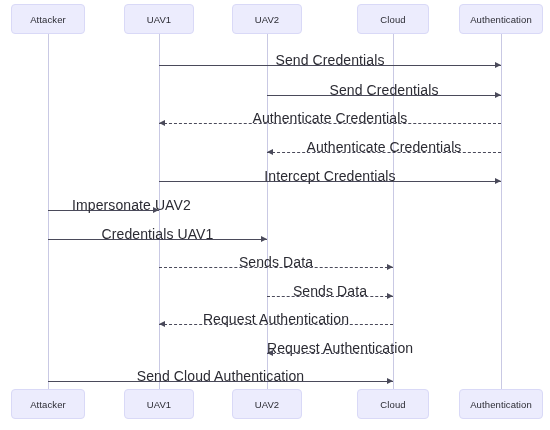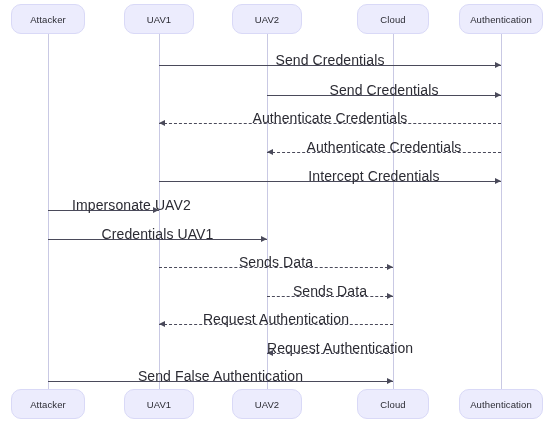--- a/index.html
+++ b/index.html
@@ -16,21 +16,21 @@
   #diagram {
     position: relative;
     width: 550px;
     height: 430px;
   }
   .actor-box {
     position: absolute;
     box-sizing: border-box;
     background: #ececfd;
     border: 1px solid #d9d9f7;
-    border-radius: 10px;
+    border-radius: 4px;
     display: flex;
     align-items: center;
     justify-content: center;
     font-size: 9.5px;
     color: #2b2b33;
     letter-spacing: 0.1px;
   }
   .lifeline {
     position: absolute;
     width: 0;
@@ -84,42 +84,42 @@
       <div class="arrowhead right" style="top: 92px; left: 495px;"></div>
       <div class="msg-label" style="top: 82px; left: 267px; width: 234px; text-align: center;">Send Credentials</div>
       <div class="msg-line dashed" style="left: 159px; top: 123px; width: 342px;"></div>
       <div class="arrowhead left" style="top: 120px; left: 159px;"></div>
       <div class="msg-label" style="top: 110px; left: 159px; width: 342px; text-align: center;">Authenticate Credentials</div>
       <div class="msg-line dashed" style="left: 267px; top: 152px; width: 234px;"></div>
       <div class="arrowhead left" style="top: 149px; left: 267px;"></div>
       <div class="msg-label" style="top: 139px; left: 267px; width: 234px; text-align: center;">Authenticate Credentials</div>
       <div class="msg-line" style="left: 159px; top: 181px; width: 342px;"></div>
       <div class="arrowhead right" style="top: 178px; left: 495px;"></div>
-      <div class="msg-label" style="top: 168px; left: 159px; width: 342px; text-align: center; padding-left: 44px;">Intercept Credentials</div>
+      <div class="msg-label" style="top: 168px; left: 159px; width: 342px; text-align: center;">Intercept Credentials</div>
       <div class="msg-line" style="left: 48px; top: 210px; width: 111px;"></div>
       <div class="arrowhead right" style="top: 207px; left: 153px;"></div>
       <div class="msg-label" style="top: 197px; left: 48px; width: 111px; text-align: center; margin-left: 24px;">Impersonate UAV2</div>
       <div class="msg-line" style="left: 48px; top: 239px; width: 219px;"></div>
       <div class="arrowhead right" style="top: 236px; left: 261px;"></div>
       <div class="msg-label" style="top: 226px; left: 48px; width: 219px; text-align: center;">Credentials UAV1</div>
       <div class="msg-line dashed" style="left: 159px; top: 267px; width: 234px;"></div>
       <div class="arrowhead right" style="top: 264px; left: 387px;"></div>
       <div class="msg-label" style="top: 254px; left: 159px; width: 234px; text-align: center;">Sends Data</div>
       <div class="msg-line dashed" style="left: 267px; top: 296px; width: 126px;"></div>
       <div class="arrowhead right" style="top: 293px; left: 387px;"></div>
       <div class="msg-label" style="top: 283px; left: 267px; width: 126px; text-align: center;">Sends Data</div>
       <div class="msg-line dashed" style="left: 159px; top: 324px; width: 234px;"></div>
       <div class="arrowhead left" style="top: 321px; left: 159px;"></div>
       <div class="msg-label" style="top: 311px; left: 159px; width: 234px; text-align: center;">Request Authentication</div>
       <div class="msg-line dashed" style="left: 267px; top: 353px; width: 126px;"></div>
       <div class="arrowhead left" style="top: 350px; left: 267px;"></div>
       <div class="msg-label" style="top: 340px; left: 267px; width: 126px; text-align: center;">Request Authentication</div>
       <div class="msg-line" style="left: 48px; top: 381px; width: 345px;"></div>
       <div class="arrowhead right" style="top: 378px; left: 387px;"></div>
-      <div class="msg-label" style="top: 368px; left: 48px; width: 345px; text-align: center;">Send False Authentication</div>
+      <div class="msg-label" style="top: 368px; left: 48px; width: 345px; text-align: center;">Send Cloud Authentication</div>
     </div>
   <div id="actors-top">
       <div class="actor-box" style="left: 11px; top: 4px; width: 74px; height: 30px;">Attacker</div>
       <div class="actor-box" style="left: 124px; top: 4px; width: 70px; height: 30px;">UAV1</div>
       <div class="actor-box" style="left: 232px; top: 4px; width: 70px; height: 30px;">UAV2</div>
       <div class="actor-box" style="left: 357px; top: 4px; width: 72px; height: 30px;">Cloud</div>
       <div class="actor-box" style="left: 459px; top: 4px; width: 84px; height: 30px;">Authentication</div>
     </div>
   <div id="actors-bottom">
       <div class="actor-box" style="left: 11px; top: 389px; width: 74px; height: 30px;">Attacker</div>

